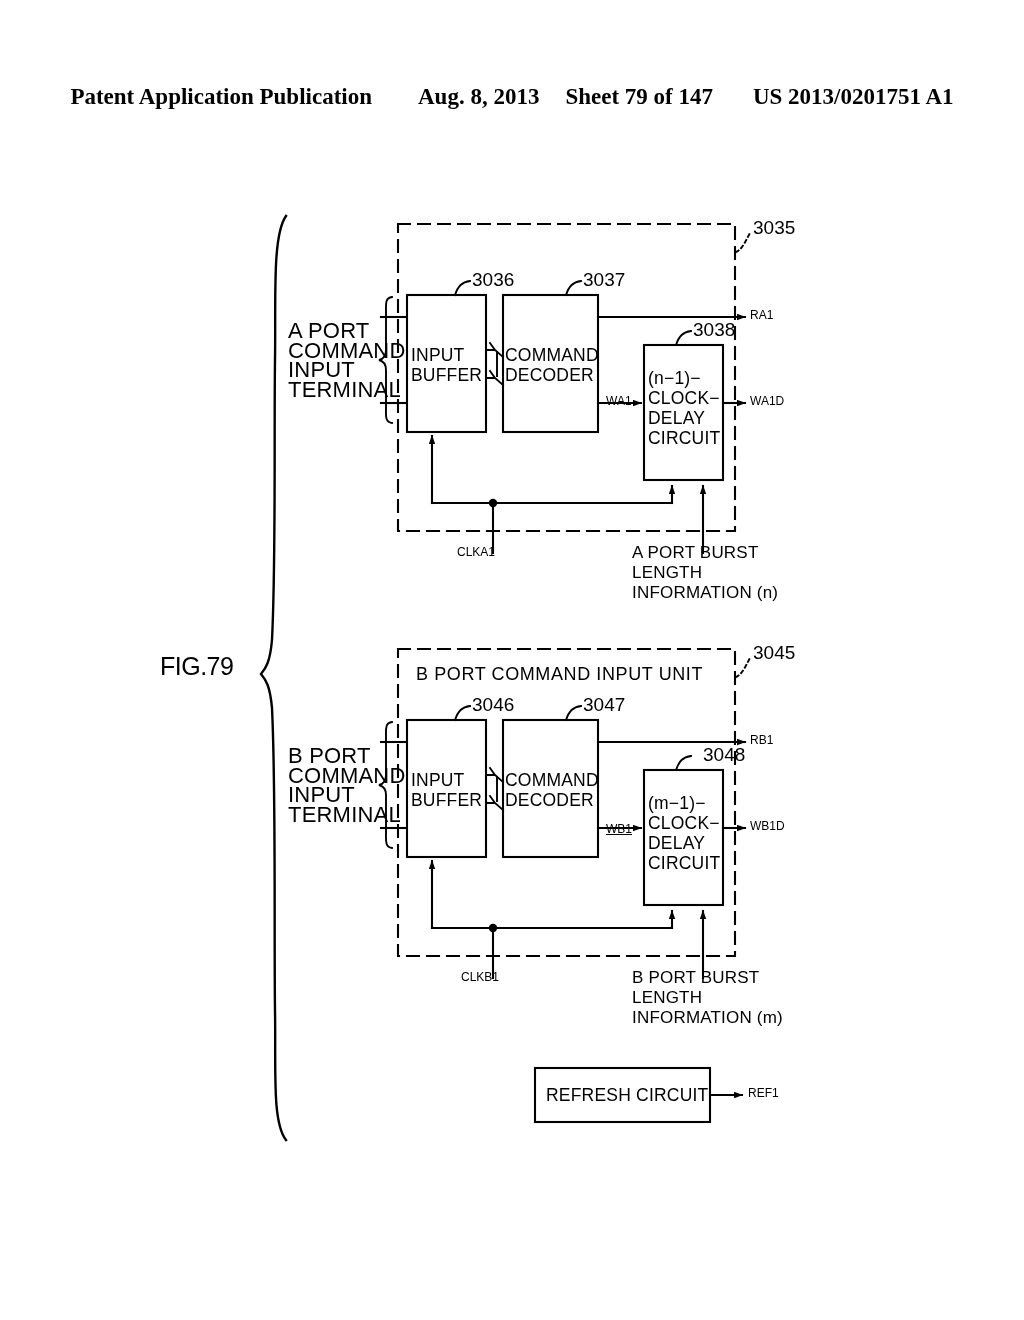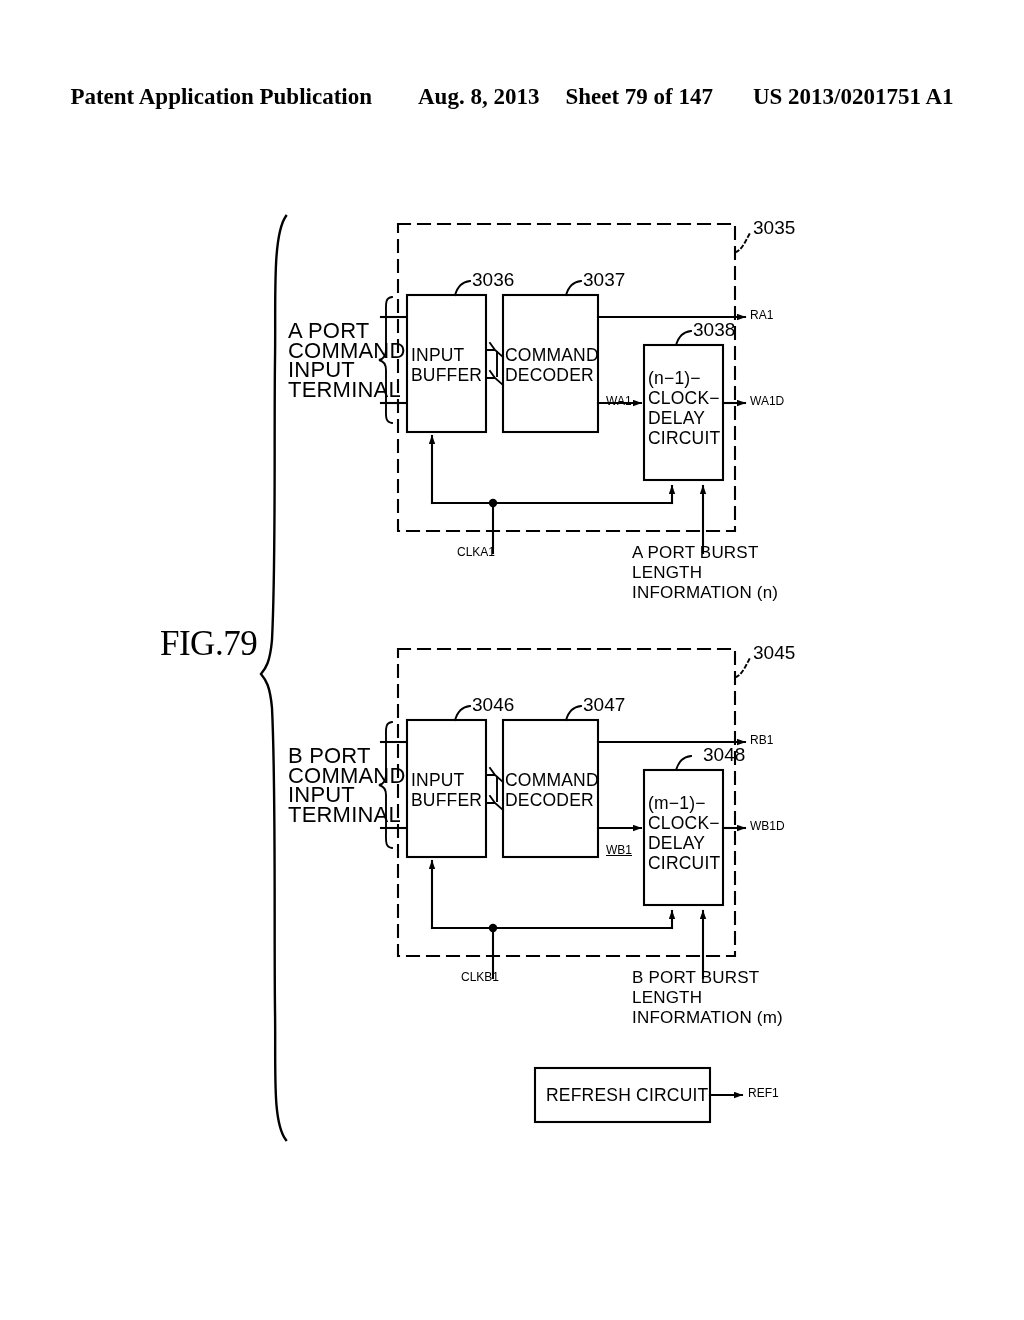--- a/index.html
+++ b/index.html
@@ -42,24 +42,24 @@
     left: 0;
     top: 0;
     width: 1024px;
     height: 1320px;
   }
   #figure svg { display: block; }
 
   .fig-label {
     position: absolute;
     left: 160px;
-    top: 624px;
-    font-size: 35px;
+    top: 652px;
+    font-size: 25px;
     letter-spacing: -0.5px;
-    font-family: Liberation Serif, serif;
+    font-family: Liberation Sans, sans-serif;
   }
 
   
   .t {
     position: absolute;
     font-family: "Liberation Sans", sans-serif;
     font-size: 22px;
     line-height: 19.5px;
     white-space: pre;
     letter-spacing: 0.2px;
@@ -215,20 +215,21 @@
 
   <div class="t sig" style="left:750px; top:306px;">RA1</div>
   <div class="t sig" style="left:606px; top:392px;">WA1</div>
   <div class="t sig" style="left:750px; top:392px;">WA1D</div>
 
   <div class="t sig" style="left:457px; top:543px;">CLKA1</div>
   <div class="t small" style="left:632px; top:543px;">A PORT BURST
 LENGTH
 INFORMATION (n)</div>
 
+  <div class="t unit-title" style="left:416px; top:665px;">B PORT COMMAND INPUT UNIT</div>
   <div class="t num" style="left:753px; top:643px;">3045</div>
 
   <div class="t" style="left:288px; top:746px;">B PORT
 COMMAND
 INPUT
 TERMINAL</div>
 
   <div class="t num" style="left:472px; top:695px;">3046</div>
   <div class="t num" style="left:583px; top:695px;">3047</div>
   <div class="t num" style="left:703px; top:745px;">3048</div>
@@ -236,21 +237,21 @@
   <div class="t boxtext" style="left:411px; top:770px;">INPUT
 BUFFER</div>
   <div class="t boxtext" style="left:505px; top:770px;">COMMAND
 DECODER</div>
   <div class="t boxtext" style="left:648px; top:793px;">(m−1)−
 CLOCK−
 DELAY
 CIRCUIT</div>
 
   <div class="t sig" style="left:750px; top:731px;">RB1</div>
-  <div class="t sig" style="left:606px; top:841px;text-decoration:underline;">WB1</div>
+  <div class="t sig" style="left:606px; top:820px;text-decoration:underline;">WB1</div>
   <div class="t sig" style="left:750px; top:817px;">WB1D</div>
 
   <div class="t sig" style="left:461px; top:968px;">CLKB1</div>
   <div class="t small" style="left:632px; top:968px;">B PORT BURST
 LENGTH
 INFORMATION (m)</div>
 
   <div class="t boxtext" style="left:546px; top:1085px;">REFRESH CIRCUIT</div>
   <div class="t sig" style="left:748px; top:1084px;">REF1</div>
 

